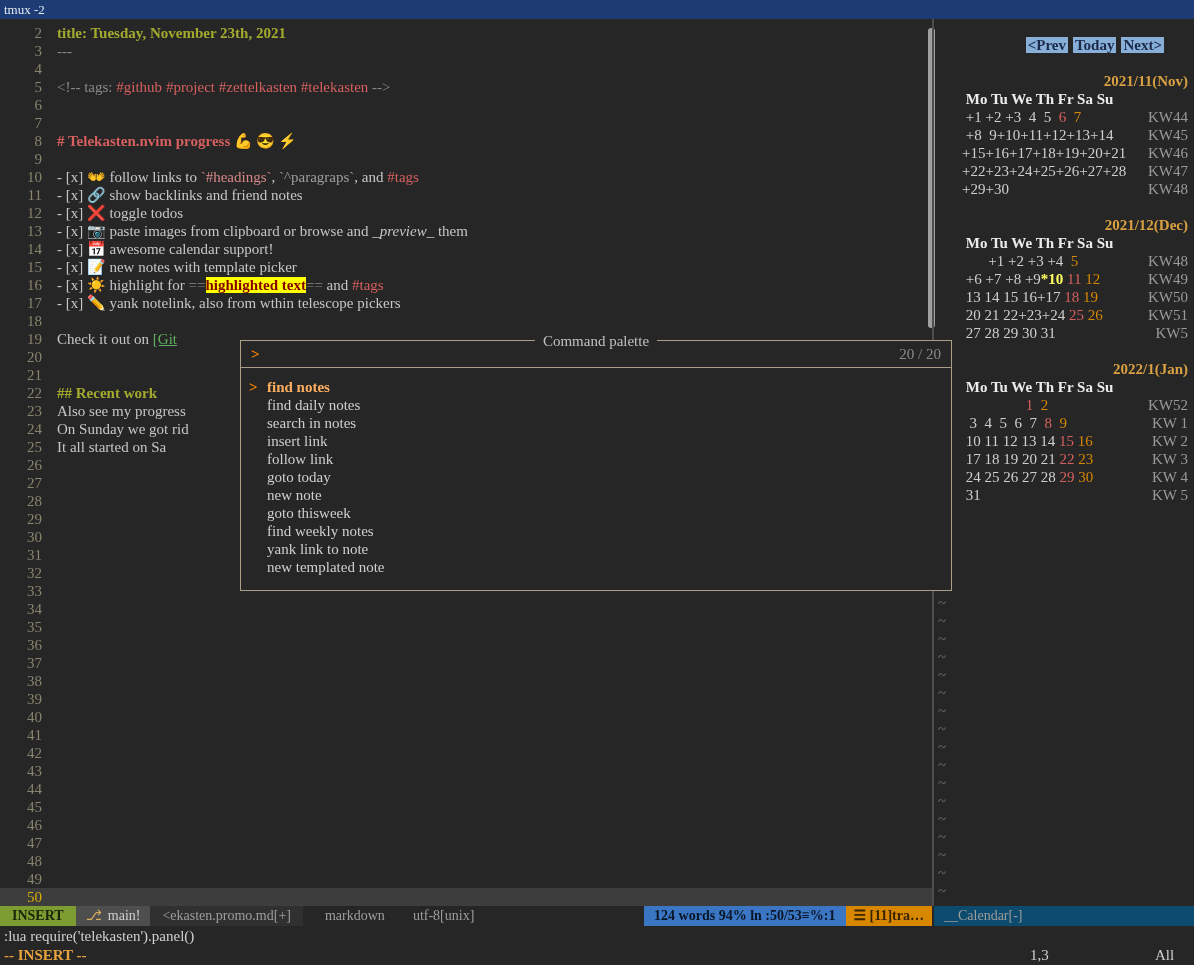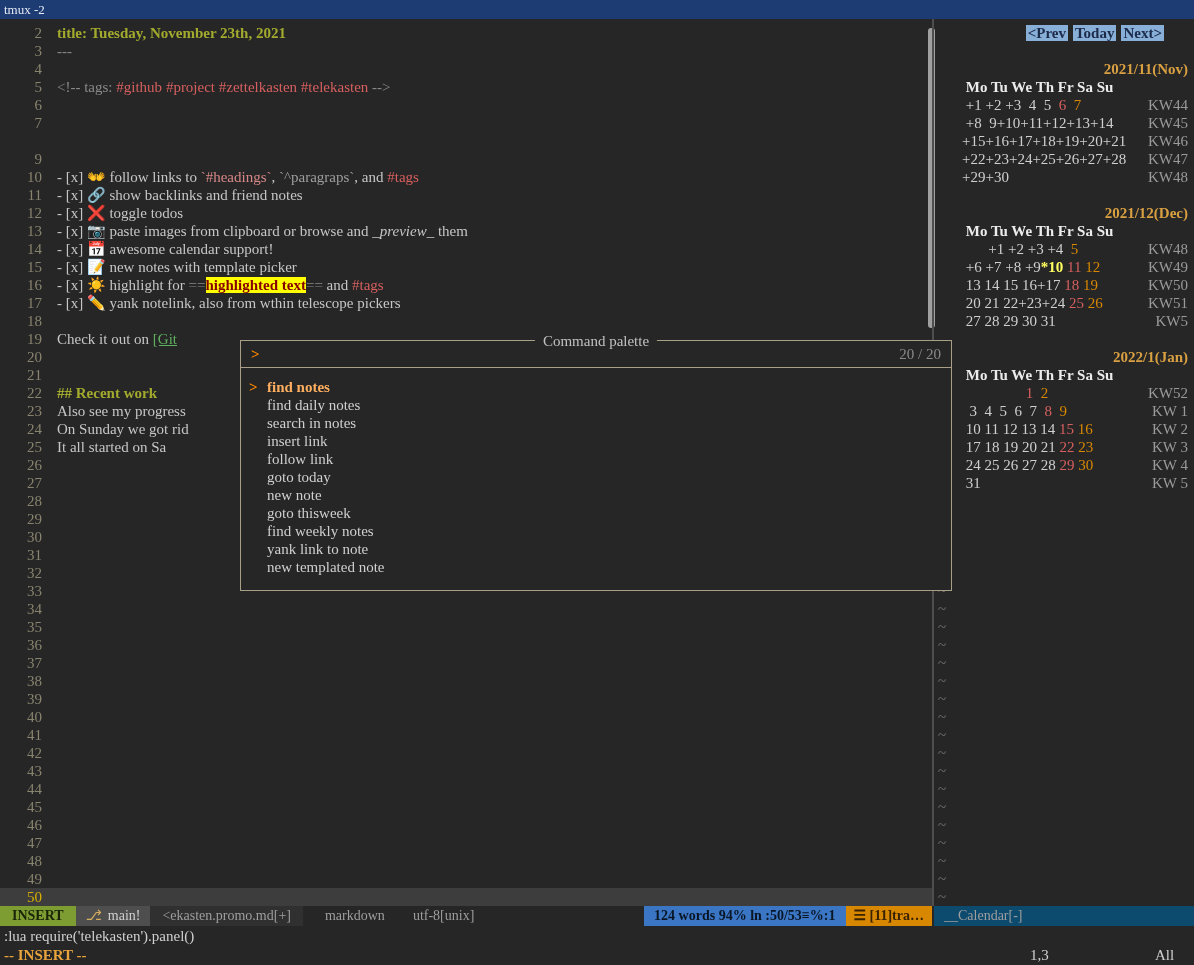--- a/index.html
+++ b/index.html
@@ -21,21 +21,21 @@
   .c-tag { color:#d75f5f; }
   .c-code { color:#9e9e9e; }
   .c-codetag { color:#d78787; }
   .c-link { color:#5faf5f; text-decoration:underline; }
   .c-mark { background:#ffff00; color:#870000; font-weight:bold; }
   .c-em { font-style:italic; color:#c6c6c6; }
 
   .pane-divider { position:absolute; left:932px; top:19px; width:2px; height:887px; background:#4e4e4e; }
   .scroll-thumb { position:absolute; left:928px; top:28px; width:7px; height:300px; background:#a0a0a0; border-radius:3px; }
 
-  .calendar-pane { position:absolute; left:934px; top:19px; width:260px; height:887px; }
+  .calendar-pane { position:absolute; left:934px; top:31px; width:260px; height:887px; }
   .cal-nav { position:absolute; top:5px; right:30px; height:18px; line-height:18px; white-space:pre; }
   .cal-chip { background:#87afd7; color:#1c2a4a; font-weight:bold; padding:0 2px; margin-left:5px; }
   .cal-line { position:absolute; left:28px; width:226px; height:18px; line-height:18px; white-space:pre; }
   .cal-line.cal-title { color:#d9a042; font-weight:bold; text-align:right; }
   .cal-line.cal-header { color:#ececec; font-weight:bold; }
   .cal-line.tilde { left:4px; color:#767676; }
   .c-day { color:#cfcfcf; }
   .c-sat { color:#d75f5f; }
   .c-sun { color:#d78700; }
   .c-today { color:#ffff5f; font-weight:bold; }
@@ -81,20 +81,21 @@
 
   <div class="tmux-bar">tmux  -2</div>
 
   <div class="editor-pane">
       <div class="ed-row" style="top: 5px;"><span class="gut">2</span><span class="c-title">title: Tuesday, November 23th, 2021</span></div>
       <div class="ed-row" style="top: 23px;"><span class="gut">3</span><span class="c-dim">---</span></div>
       <div class="ed-row" style="top: 41px;"><span class="gut">4</span></div>
       <div class="ed-row" style="top: 59px;"><span class="gut">5</span><span class="c-dim">&lt;!-- tags: </span><span class="c-tag">#github</span><span class="c-dim"> </span><span class="c-tag">#project</span><span class="c-dim"> </span><span class="c-tag">#zettelkasten</span><span class="c-dim"> </span><span class="c-tag">#telekasten</span><span class="c-dim"> --&gt;</span></div>
       <div class="ed-row" style="top: 77px;"><span class="gut">6</span></div>
       <div class="ed-row" style="top: 95px;"><span class="gut">7</span></div>
+      <div class="ed-row" style="top: 113px;"><span class="gut">8</span><span class="c-h1"># Telekasten.nvim progress 💪 😎 ⚡</span></div>
       <div class="ed-row" style="top: 131px;"><span class="gut">9</span></div>
       <div class="ed-row" style="top: 149px;"><span class="gut">10</span><span class="c-fg">- [x] 👐 follow links to </span><span class="c-codetag">`#headings`</span><span class="c-fg">, </span><span class="c-code">`^paragraps`</span><span class="c-fg">, and </span><span class="c-tag">#tags</span></div>
       <div class="ed-row" style="top: 167px;"><span class="gut">11</span><span class="c-fg">- [x] 🔗 show backlinks and friend notes</span></div>
       <div class="ed-row" style="top: 185px;"><span class="gut">12</span><span class="c-fg">- [x] ❌ toggle todos</span></div>
       <div class="ed-row" style="top: 203px;"><span class="gut">13</span><span class="c-fg">- [x] 📷 paste images from clipboard or browse and </span><span class="c-em">_preview_</span><span class="c-fg"> them</span></div>
       <div class="ed-row" style="top: 221px;"><span class="gut">14</span><span class="c-fg">- [x] 📅 awesome calendar support!</span></div>
       <div class="ed-row" style="top: 239px;"><span class="gut">15</span><span class="c-fg">- [x] 📝 new notes with template picker</span></div>
       <div class="ed-row" style="top: 257px;"><span class="gut">16</span><span class="c-fg">- [x] ☀️ highlight for </span><span class="c-dim">==</span><span class="c-mark">highlighted text</span><span class="c-dim">==</span><span class="c-fg"> and </span><span class="c-tag">#tags</span></div>
       <div class="ed-row" style="top: 275px;"><span class="gut">17</span><span class="c-fg">- [x] ✏️ yank notelink, also from wthin telescope pickers</span></div>
       <div class="ed-row" style="top: 293px;"><span class="gut">18</span></div>

